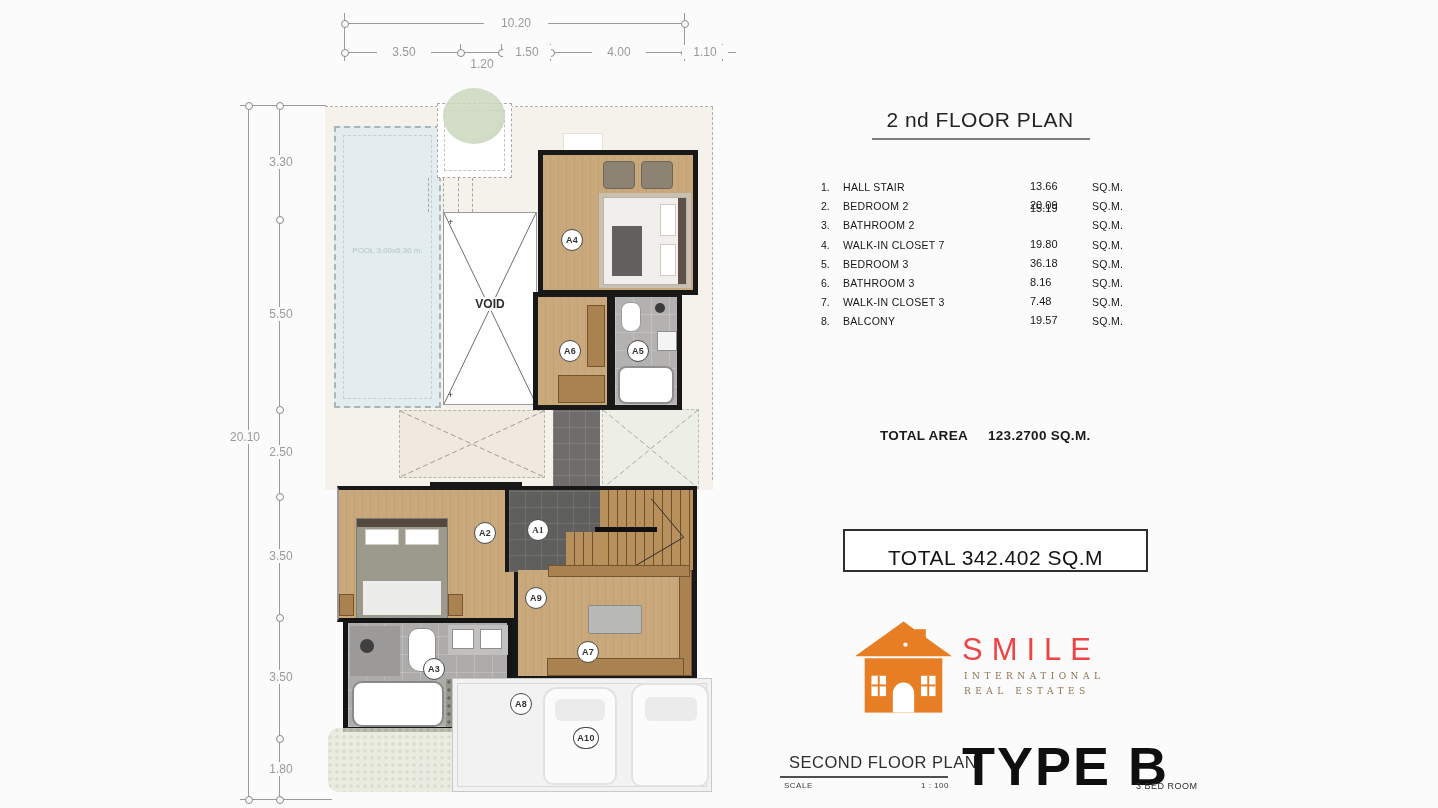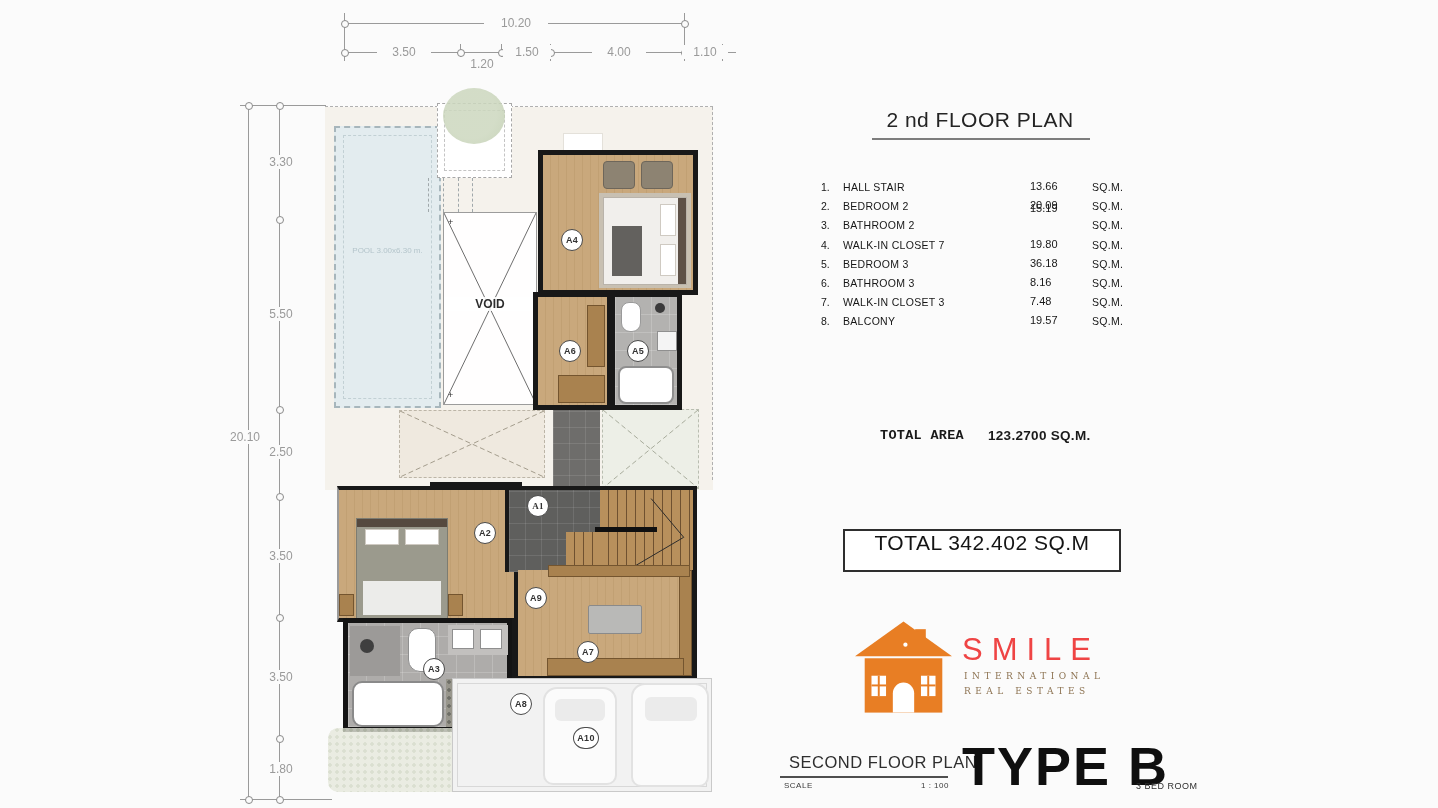--- a/index.html
+++ b/index.html
@@ -206,21 +206,21 @@
     <div class="abs" style="left:452px;top:678px;width:260px;height:114px;background:#f2f2f2;border:1px solid #c9c9c9;box-sizing:border-box;">
       <div class="abs" style="left:4px;top:4px;right:4px;bottom:4px;border:1px solid #d8d8d8;"></div>
       <div class="abs" style="left:90px;top:8px;width:74px;height:98px;background:#fbfbfb;border:2px solid #e2e2e2;border-radius:14px 14px 10px 10px;box-sizing:border-box;">
         <div class="abs" style="left:10px;top:10px;width:50px;height:22px;background:#ebebeb;border-radius:6px;"></div>
       </div>
       <div class="abs" style="left:178px;top:4px;width:78px;height:104px;background:#fbfbfb;border:2px solid #e2e2e2;border-radius:14px 14px 10px 10px;box-sizing:border-box;">
         <div class="abs" style="left:12px;top:12px;width:52px;height:24px;background:#ebebeb;border-radius:6px;"></div>
       </div>
     </div>
 
-    <div class="abs marker" style="left:527px;top:495px;font-family:Liberation Serif, serif;">A1</div>
+    <div class="abs marker" style="left:527px;top:519px;font-family:Liberation Serif, serif;">A1</div>
     <div class="abs marker" style="left:474px;top:522px;">A2</div>
     <div class="abs marker" style="left:423px;top:658px;">A3</div>
     <div class="abs marker" style="left:561px;top:229px;">A4</div>
     <div class="abs marker" style="left:627px;top:340px;">A5</div>
     <div class="abs marker" style="left:559px;top:340px;">A6</div>
     <div class="abs marker" style="left:577px;top:641px;">A7</div>
     <div class="abs marker" style="left:510px;top:693px;">A8</div>
     <div class="abs marker" style="left:525px;top:587px;">A9</div>
     <div class="abs marker" style="left:573px;top:727px;width:26px;border-radius:50%/55%;">A10</div>
   </div>
@@ -265,24 +265,24 @@
       <div class="abs legend-name" style="left:843px;top:296px;">WALK-IN CLOSET 3</div>
       <div class="abs legend-val" style="left:1030px;top:295px;">7.48</div>
       <div class="abs legend-unit" style="left:1092px;top:296px;">SQ.M.</div>
 
       <div class="abs legend-num" style="left:821px;top:315px;">8.</div>
       <div class="abs legend-name" style="left:843px;top:315px;">BALCONY</div>
       <div class="abs legend-val" style="left:1030px;top:314px;">19.57</div>
       <div class="abs legend-unit" style="left:1092px;top:315px;">SQ.M.</div>
     </div>
 
-    <div class="abs" style="left:880px;top:428px;font-size:13.5px;font-weight:600;color:#1a1a1a;letter-spacing:.3px;font-family:Liberation Mono, monospace;">TOTAL AREA</div>
+    <div class="abs" style="left:880px;top:428px;font-size:13.5px;font-weight:600;color:#1a1a1a;letter-spacing:.3px;">TOTAL AREA</div>
     <div class="abs" style="left:988px;top:428px;font-size:13.5px;font-weight:600;color:#1a1a1a;letter-spacing:.3px;">123.2700 SQ.M.</div>
 
-    <div class="abs" style="left:843px;top:529px;width:278px;height:43px;background:#fff;border:2px solid #2e2e2e;box-sizing:border-box;display:flex;align-items:flex-start;justify-content:center;">
+    <div class="abs" style="left:843px;top:529px;width:305px;height:43px;background:#fff;border:2px solid #2e2e2e;box-sizing:border-box;display:flex;align-items:flex-end;justify-content:center;">
       <span style="font-size:21px;color:#141414;letter-spacing:.5px;">TOTAL 342.402 SQ.M</span>
     </div>
 
     <div>
       <svg class="abs" style="left:855px;top:621px;" width="97" height="92" viewBox="0 0 100 94">
         <rect x="62" y="8" width="11" height="18" fill="#E87E24"></rect>
         <polygon points="50,0 0,36 100,36" fill="#E87E24"></polygon>
         <circle cx="52" cy="24" r="2.2" fill="#ffffff"></circle>
         <rect x="10" y="38" width="80" height="56" fill="#E87E24"></rect>
         <path d="M39,94 v-20 a11,11 0 0 1 22,0 v20 z" fill="#ffffff"></path>

